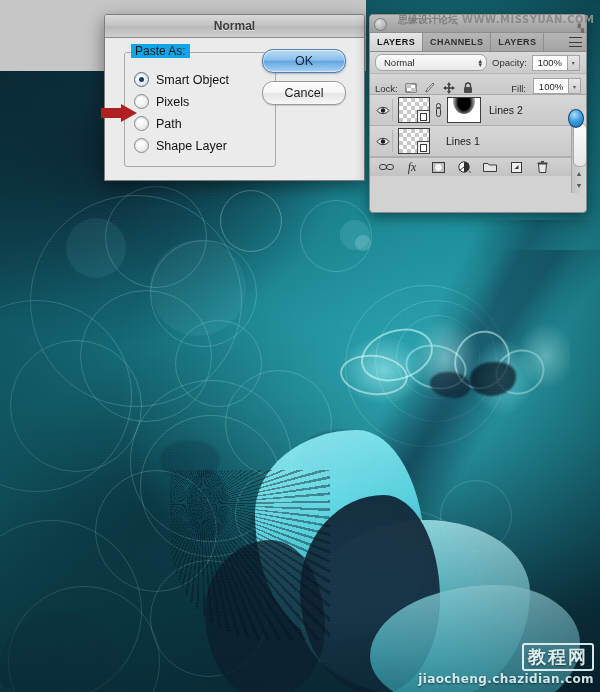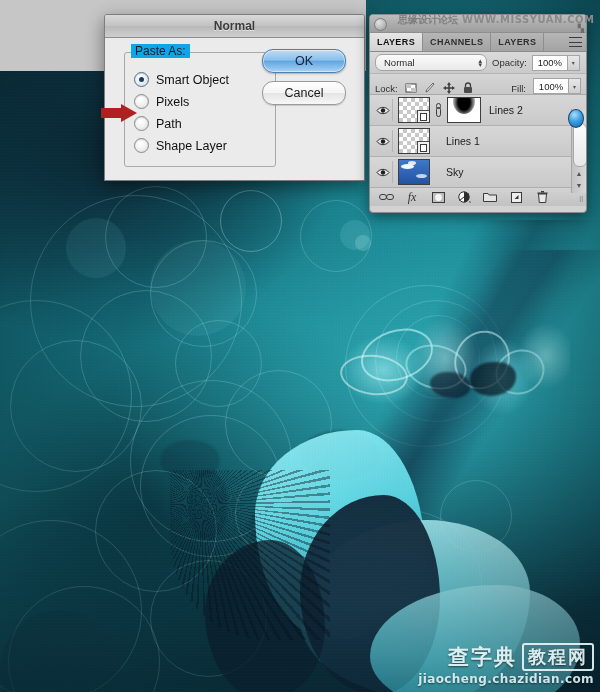--- a/index.html
+++ b/index.html
@@ -357,21 +357,20 @@
 
   <div class="swoosh" style="left:170px;top:470px;width:160px;height:170px;
       background:repeating-conic-gradient(from 200deg at 20% 20%, rgba(6,16,28,.55) 0deg 1.2deg, rgba(6,16,28,0) 1.2deg 3.6deg);
       border-radius:0 0 0 60%;opacity:.75;"></div>
 
   <div class="grain"></div>
   <div class="vign"></div>
 
   <div class="wm-bottom">
     <div class="cn">
-      <span>查字典</span>
       <span class="boxed">教程网</span>
     </div>
     <div class="url">jiaocheng.chazidian.com</div>
   </div>
 </div>
 
 <div id="grey-strip"></div>
 
 <div class="wm-top">
   <span class="cn">思缘设计论坛</span>
@@ -500,34 +499,20 @@
           <circle cx="7" cy="4.5" r="2.2" fill="#1e1e1e"></circle>
         </svg>
       </span>
       <span class="thumb">
         <span class="checker"></span>
         <span class="smartbadge"></span>
       </span>
       <span class="layer-name" style="margin-left:8px">Lines 1</span>
     </div>
 
-    <div class="layer-row" style="border-bottom:none">
-      <span class="eye">
-        <svg width="14" height="9" viewBox="0 0 14 9">
-          <path d="M1 4.5 C4 0.3 10 0.3 13 4.5 C10 8.7 4 8.7 1 4.5 Z" fill="#e9e9e9" stroke="#2d2d2d" stroke-width="1"></path>
-          <circle cx="7" cy="4.5" r="2.2" fill="#1e1e1e"></circle>
-        </svg>
-      </span>
-      <span class="skytile">
-        <span class="c1"></span>
-          <span class="c2"></span>
-          <span class="c3"></span>
-      </span>
-      <span class="layer-name" style="margin-left:8px">Sky</span>
-    </div>
   </div>
 
   <div class="panel-footer">
     <span class="foot-btn">
       <svg width="15" height="8" viewBox="0 0 15 8">
         <rect x=".5" y="1.5" width="7" height="5" rx="2.5" fill="none" stroke="#3a3a3a"></rect>
         <rect x="7.5" y="1.5" width="7" height="5" rx="2.5" fill="none" stroke="#3a3a3a"></rect>
       </svg>
     </span>
     <span class="foot-btn">

